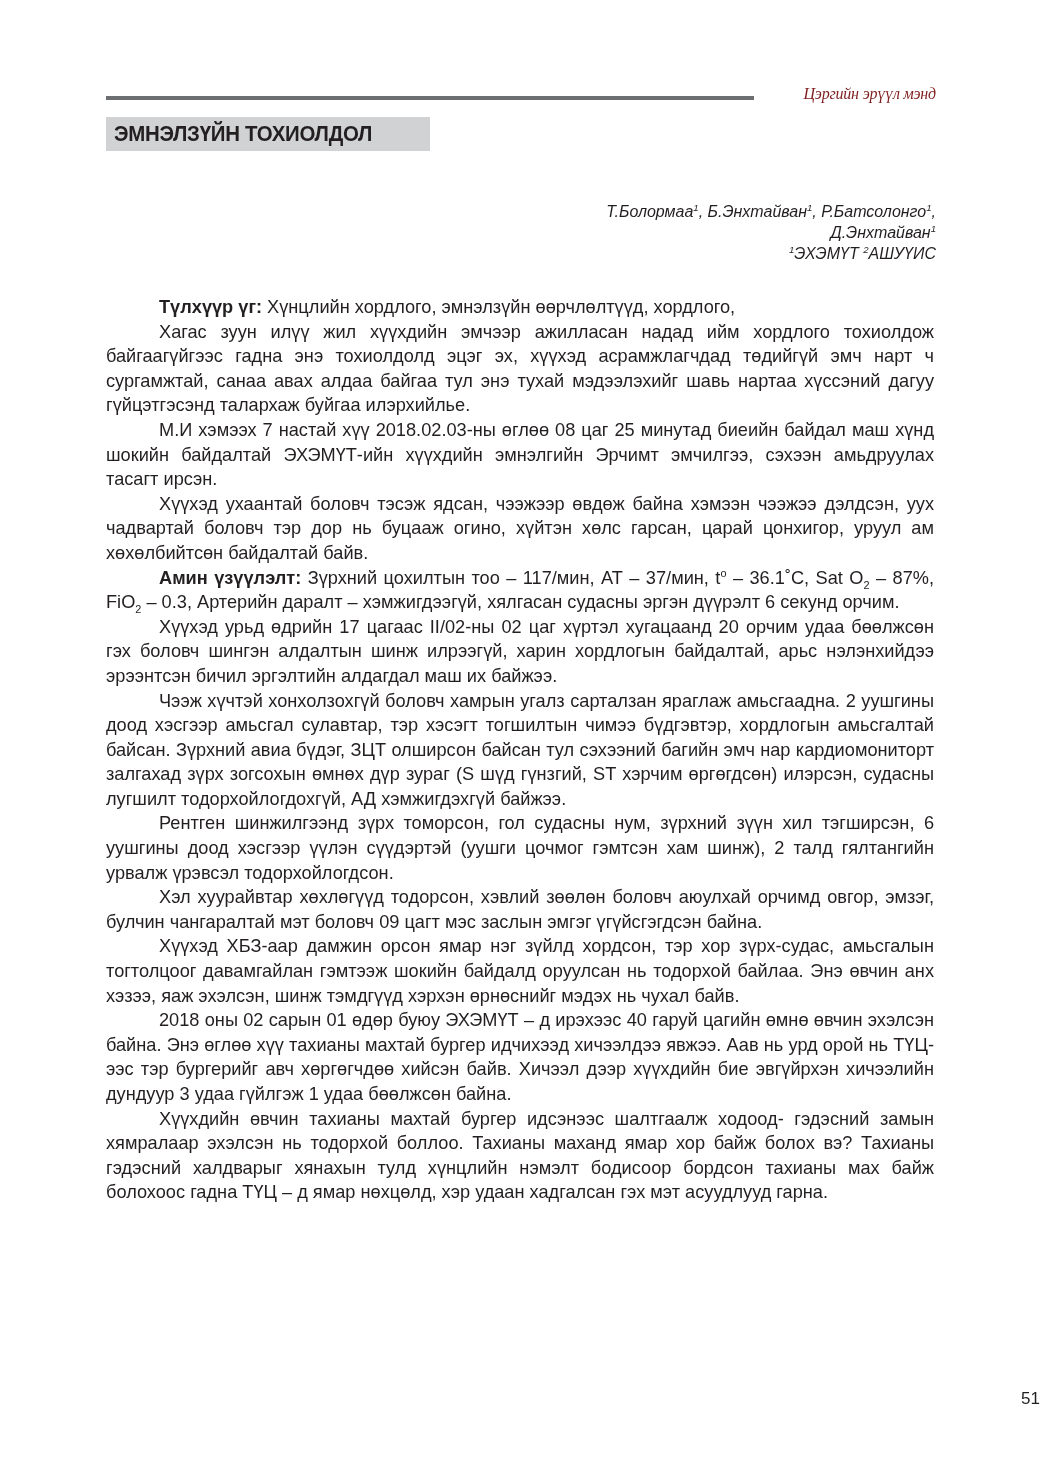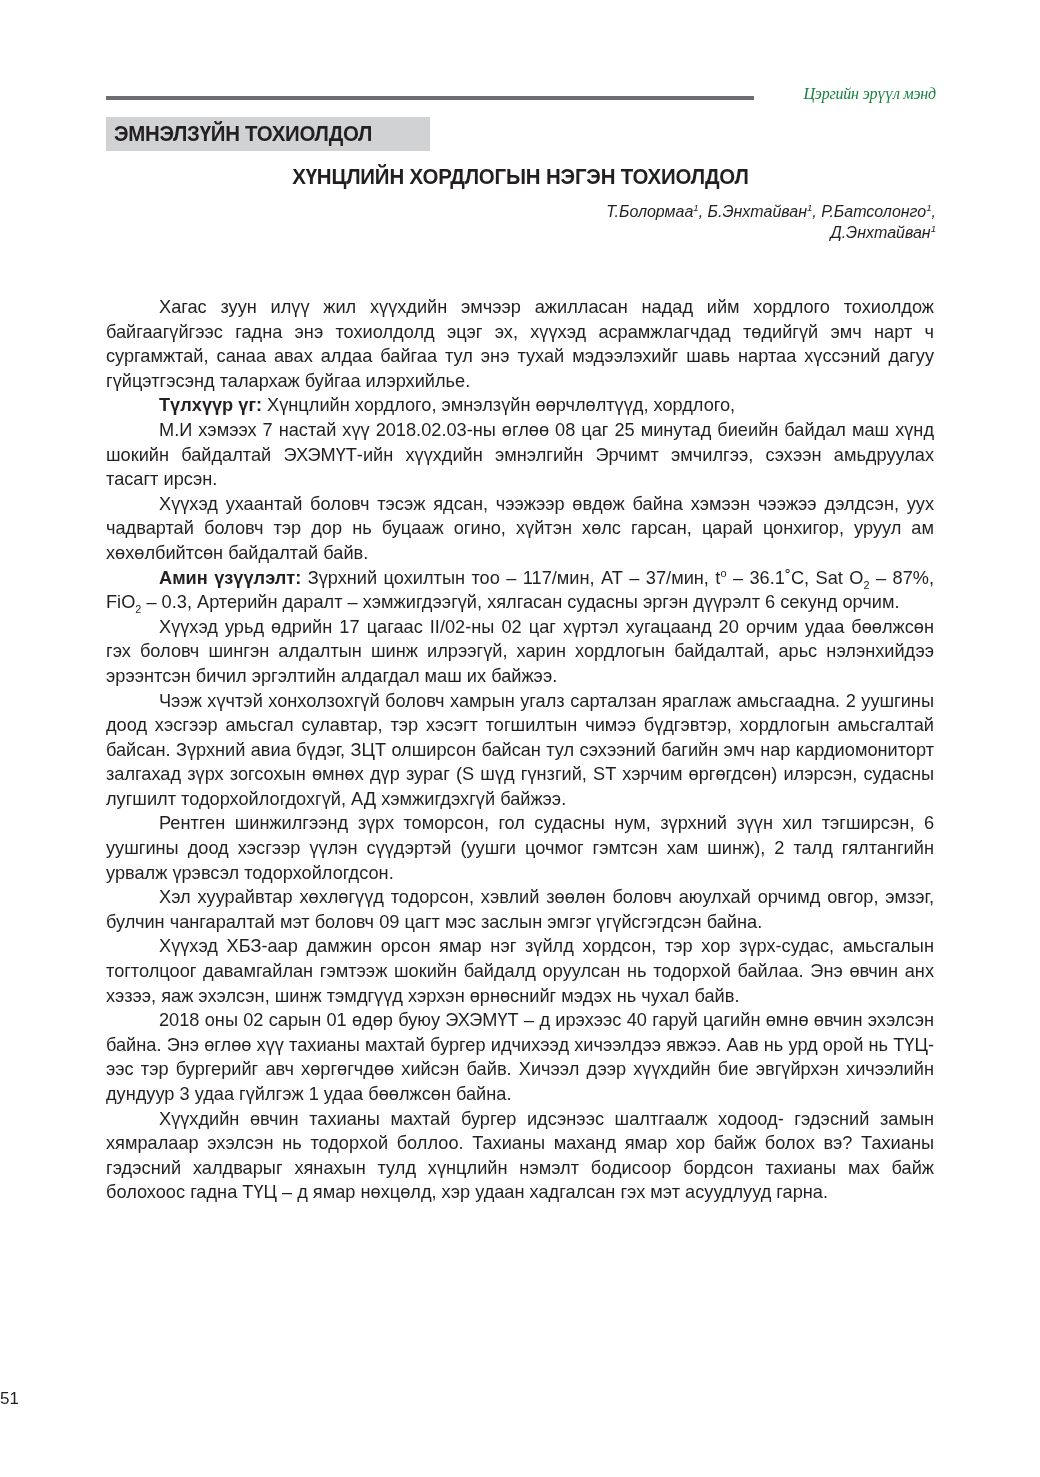--- a/index.html
+++ b/index.html
@@ -1,21 +1,21 @@
 <!DOCTYPE html>
 <html><head>
 <meta charset="utf-8">
 <style>
   html, body { margin: 0; padding: 0; background: #ffffff; }
   body { width: 1040px; height: 1477px; position: relative; overflow: hidden; color: #231f20; }
   .page { position: absolute; left: 0; top: 0; width: 1040px; height: 1477px; }
 
   .journal-rule { position: absolute; left: 106px; top: 96px; width: 648px; height: 4px; background: #6d6e71; }
   .journal-name { position: absolute; left: 770px; top: 85px; width: 166px; text-align: right;
-    font-family: "Liberation Serif", serif; font-style: italic; font-size: 16px; color: #15803d; letter-spacing: -0.2px; }
+    font-family: "Liberation Serif", serif; font-style: italic; font-size: 16px; color: #7f1d1d; letter-spacing: -0.2px; }
 
   .section-box { position: absolute; left: 106px; top: 117px; width: 324px; height: 34px; background: #d1d2d4; }
   .section-label { position: absolute; left: 114px; top: 120px; font-family: "Liberation Sans", sans-serif;
     font-weight: bold; font-size: 22px; line-height: 28px; color: #231f20; transform: scaleX(0.93); transform-origin: left center; letter-spacing: -0.3px; }
 
   .article-title { position: absolute; left: 0; top: 162px; width: 1040px; text-align: center;
     font-family: "Liberation Sans", sans-serif; font-weight: bold; font-size: 22px; line-height: 30px; color: #231f20; letter-spacing: -0.2px; }
   .article-title span { display: inline-block; transform: scaleX(0.93); }
 
   .authors { position: absolute; right: 104px; top: 201px; text-align: right;
@@ -24,50 +24,50 @@
   .authors .aff { font-style: normal; font-style: italic; }
   sup { font-size: 0.6em; vertical-align: super; line-height: 0; }
   sub { font-size: 0.6em; vertical-align: sub; line-height: 0; }
 
   .body-text { position: absolute; left: 106px; top: 295px; width: 828px;
     font-family: "Liberation Sans", sans-serif; font-size: 18.2px; line-height: 24.6px; color: #231f20;
     text-align: justify; }
   .body-text p { margin: 0; text-indent: 53px; text-align: justify; }
   .body-text .kw { font-weight: bold; }
 
-  .page-number { position: absolute; left: 0; top: 1389px; width: 1040px; text-align: left;
+  .page-number { position: absolute; left: 0; top: 1389px; width: 1040px; text-align: right;
     font-family: "Liberation Sans", sans-serif; font-size: 17px; color: #231f20; }
 </style>
 </head>
 <body>
 
 <div class="page">
 
   <div class="journal-rule"></div>
   <div class="journal-name">Цэргийн эрүүл мэнд</div>
 
   <div class="section-box"></div>
   <div class="section-label">ЭМНЭЛЗҮЙН ТОХИОЛДОЛ</div>
 
-  <div class="article-title">
-    <span>ХҮНЦЛИЙН ХОРДЛОГЫН НЭГЭН ТОХИОЛДОЛ</span>
-  </div>
 
   <div class="authors">
     <span class="line">
       <span>Т.Болормаа</span><sup>1</sup><span>, </span><span>Б.Энхтайван</span><sup>1</sup><span>, </span><span>Р.Батсолонго</span><sup>1</sup><span>,</span>
     </span>
     <span class="line">
       <span>Д.Энхтайван</span><sup>1</sup>
     </span>
+    <span class="line aff">
+      <sup>1</sup><span>ЭХЭМҮТ</span> <sup>2</sup><span>АШУҮИС</span>
+    </span>
   </div>
 
   <div class="body-text">
+    <p><span class="kw">Түлхүүр үг:</span><span> Хүнцлийн хордлого, эмнэлзүйн өөрчлөлтүүд, хордлого,</span></p>
     <p>Хагас зуун илүү жил хүүхдийн эмчээр ажилласан надад ийм хордлого тохиолдож байгаагүйгээс гадна энэ тохиолдолд эцэг эх, хүүхэд асрамжлагчдад төдийгүй эмч нарт ч сургамжтай, санаа авах алдаа байгаа тул энэ тухай мэдээлэхийг шавь нартаа хүссэний дагуу гүйцэтгэсэнд талархаж буйгаа илэрхийлье.</p>
-    <p><span class="kw">Түлхүүр үг:</span><span> Хүнцлийн хордлого, эмнэлзүйн өөрчлөлтүүд, хордлого,</span></p>
     <p>М.И хэмээх 7 настай хүү 2018.02.03-ны өглөө 08 цаг 25 минутад биеийн байдал маш хүнд шокийн байдалтай ЭХЭМҮТ-ийн хүүхдийн эмнэлгийн Эрчимт эмчилгээ, сэхээн амьдруулах тасагт ирсэн.</p>
     <p>Хүүхэд ухаантай боловч тэсэж ядсан, чээжээр өвдөж байна хэмээн чээжээ дэлдсэн, уух чадвартай боловч тэр дор нь буцааж огино, хүйтэн хөлс гарсан, царай цонхигор, уруул ам хөхөлбийтсөн байдалтай байв.</p>
     <p><span class="kw">Амин үзүүлэлт:</span><span> Зүрхний цохилтын тоо – 117/мин, АТ – 37/мин, t</span><sup>o</sup><span> – 36.1˚С, Sat O</span><sub>2</sub><span> – 87%, FiO</span><sub>2</sub><span> – 0.3, Артерийн даралт – хэмжигдээгүй, хялгасан судасны эргэн дүүрэлт 6 секунд орчим.</span></p>
     <p>Хүүхэд урьд өдрийн 17 цагаас II/02-ны 02 цаг хүртэл хугацаанд 20 орчим удаа бөөлжсөн гэх боловч шингэн алдалтын шинж илрээгүй, харин хордлогын байдалтай, арьс нэлэнхийдээ эрээнтсэн бичил эргэлтийн алдагдал маш их байжээ.</p>
     <p>Чээж хүчтэй хонхолзохгүй боловч хамрын угалз сарталзан яраглаж амьсгаадна. 2 уушгины доод хэсгээр амьсгал сулавтар, тэр хэсэгт тогшилтын чимээ бүдгэвтэр, хордлогын амьсгалтай байсан. Зүрхний авиа бүдэг, ЗЦТ олширсон байсан тул сэхээний багийн эмч нар кардиомониторт залгахад зүрх зогсохын өмнөх дүр зураг (S шүд гүнзгий, ST хэрчим өргөгдсөн) илэрсэн, судасны лугшилт тодорхойлогдохгүй, АД хэмжигдэхгүй байжээ.</p>
     <p>Рентген шинжилгээнд зүрх томорсон, гол судасны нум, зүрхний зүүн хил тэгширсэн, 6 уушгины доод хэсгээр үүлэн сүүдэртэй (уушги цочмог гэмтсэн хам шинж), 2 талд гялтангийн урвалж үрэвсэл тодорхойлогдсон.</p>
     <p>Хэл хуурайвтар хөхлөгүүд тодорсон, хэвлий зөөлөн боловч аюулхай орчимд овгор, эмзэг, булчин чангаралтай мэт боловч 09 цагт мэс заслын эмгэг үгүйсгэгдсэн байна.</p>
     <p>Хүүхэд ХБЗ-аар дамжин орсон ямар нэг зүйлд хордсон, тэр хор зүрх-судас, амьсгалын тогтолцоог давамгайлан гэмтээж шокийн байдалд оруулсан нь тодорхой байлаа. Энэ өвчин анх хэзээ, яаж эхэлсэн, шинж тэмдгүүд хэрхэн өрнөснийг мэдэх нь чухал байв.</p>
     <p>2018 оны 02 сарын 01 өдөр буюу ЭХЭМҮТ – д ирэхээс 40 гаруй цагийн өмнө өвчин эхэлсэн байна. Энэ өглөө хүү тахианы махтай бургер идчихээд хичээлдээ явжээ. Аав нь урд орой нь ТҮЦ-ээс тэр бургерийг авч хөргөгчдөө хийсэн байв. Хичээл дээр хүүхдийн бие эвгүйрхэн хичээлийн дундуур 3 удаа гүйлгэж 1 удаа бөөлжсөн байна.</p>
     <p>Хүүхдийн өвчин тахианы махтай бургер идсэнээс шалтгаалж ходоод- гэдэсний замын хямралаар эхэлсэн нь тодорхой боллоо. Тахианы маханд ямар хор байж болох вэ? Тахианы гэдэсний халдварыг хянахын тулд хүнцлийн нэмэлт бодисоор бордсон тахианы мах байж болохоос гадна ТҮЦ – д ямар нөхцөлд, хэр удаан хадгалсан гэх мэт асуудлууд гарна.</p>

